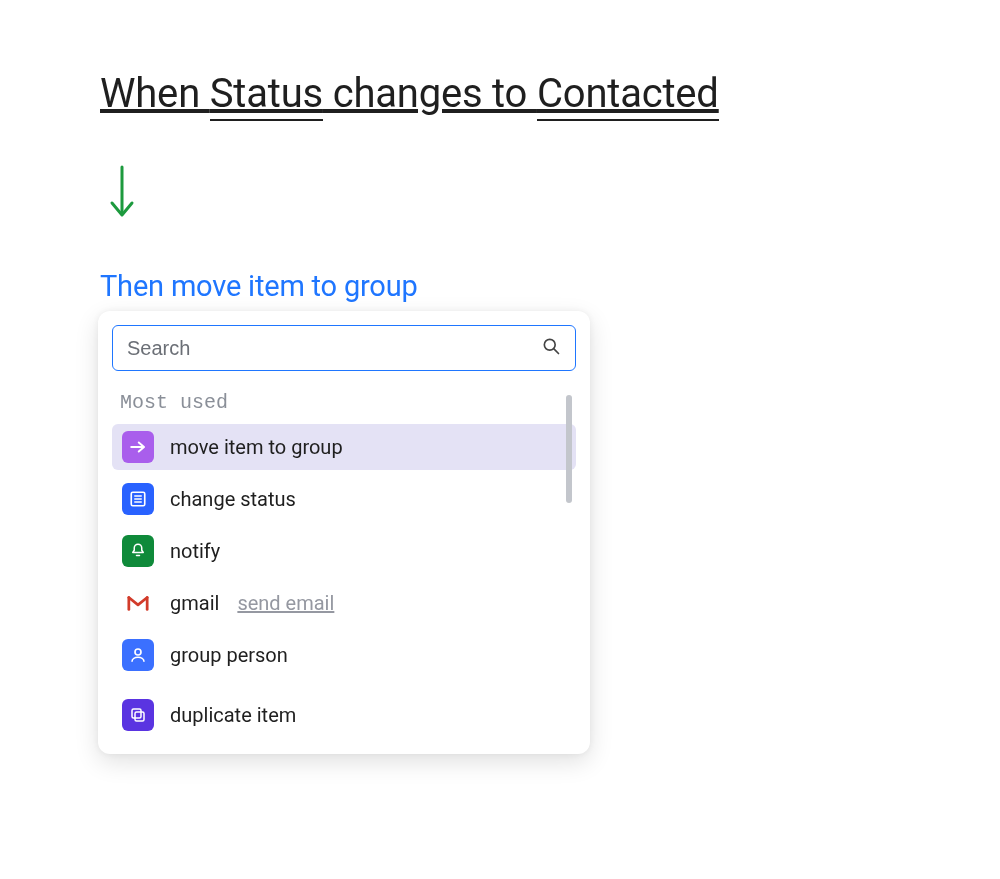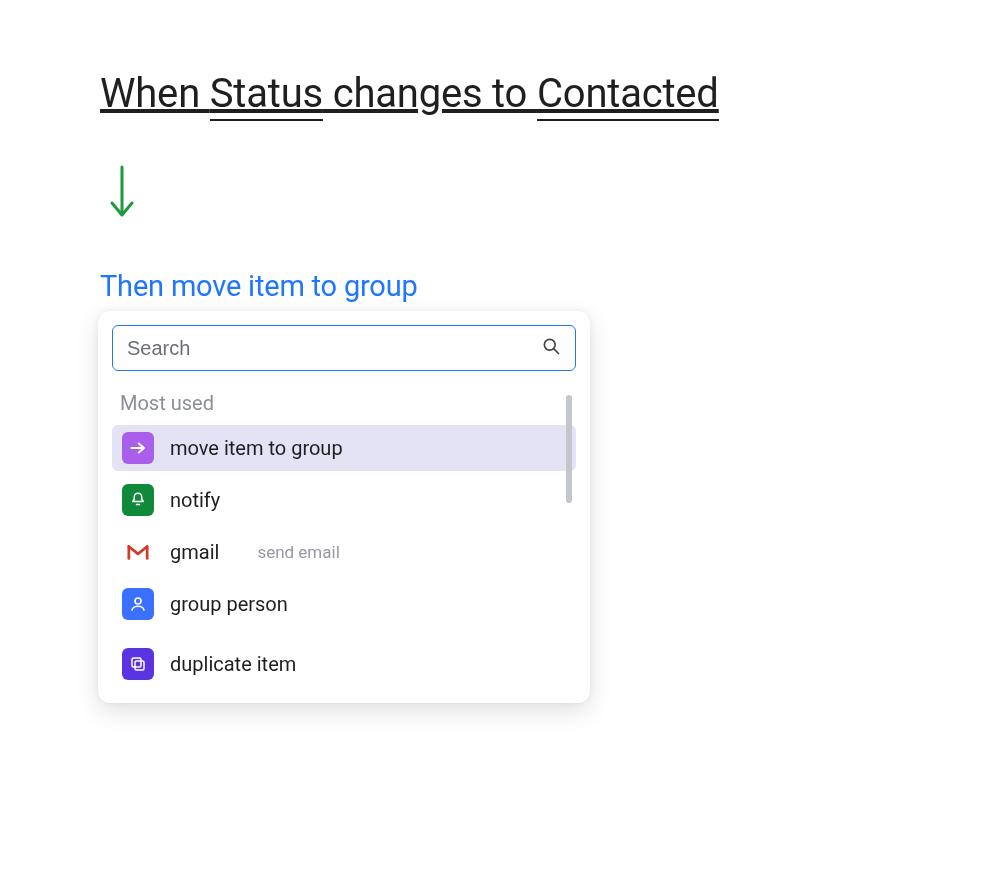--- a/index.html
+++ b/index.html
@@ -71,20 +71,21 @@
     .search-icon { color: #444; }
 
     .list-area {
       margin-top: 16px;
       position: relative;
     }
     .section-label {
       font-size: 20px;
       color: #8a8f98;
       padding: 4px 8px 10px 8px;
+      font-family: Liberation Mono, monospace;
     }
     .items {
       display: flex;
       flex-direction: column;
       gap: 6px;
     }
     .item {
       display: flex;
       align-items: center;
       gap: 16px;
@@ -92,23 +93,24 @@
       padding: 0 10px;
       border-radius: 6px;
       cursor: pointer;
     }
     .item.selected { background: #e4e2f5; }
     .item .label {
       font-size: 20px;
       color: #1f1f1f;
     }
     .item .sublabel {
-      font-size: 17px;
+      font-size: 20px;
       color: #9598a1;
-      margin-left: 22px;
+      margin-left: 2px;
+      text-decoration: underline;
     }
     .icon-tile {
       width: 32px;
       height: 32px;
       border-radius: 6px;
       display: flex;
       align-items: center;
       justify-content: center;
       flex-shrink: 0;
     }
@@ -171,20 +173,31 @@
         <div class="item selected">
           <div class="icon-tile icon-purple">
             <svg width="18" height="18" viewBox="0 0 24 24">
                 <line x1="3" y1="12" x2="19" y2="12" stroke="#fff" stroke-width="2.6" stroke-linecap="round"></line>
                 <polyline points="13,6 20,12 13,18" fill="none" stroke="#fff" stroke-width="2.6" stroke-linecap="round" stroke-linejoin="round"></polyline>
               </svg>
           </div>
           <span class="label">move item to group</span>
         </div>
 
+        <div class="item">
+          <div class="icon-tile icon-blue">
+            <svg width="18" height="18" viewBox="0 0 24 24">
+                <rect x="3" y="3" width="18" height="18" rx="2" fill="none" stroke="#fff" stroke-width="2.2"></rect>
+                <line x1="7" y1="8" x2="17" y2="8" stroke="#fff" stroke-width="2"></line>
+                <line x1="7" y1="12" x2="17" y2="12" stroke="#fff" stroke-width="2"></line>
+                <line x1="7" y1="16" x2="17" y2="16" stroke="#fff" stroke-width="2"></line>
+              </svg>
+          </div>
+          <span class="label">change status</span>
+        </div>
 
         <div class="item">
           <div class="icon-tile icon-green">
             <svg width="18" height="18" viewBox="0 0 24 24">
                 <path d="M12 3a5 5 0 0 0-5 5v3l-2 3h14l-2-3V8a5 5 0 0 0-5-5z" fill="none" stroke="#fff" stroke-width="2" stroke-linejoin="round"></path>
                 <line x1="10" y1="18" x2="14" y2="18" stroke="#fff" stroke-width="2" stroke-linecap="round"></line>
               </svg>
           </div>
           <span class="label">notify</span>
         </div>

